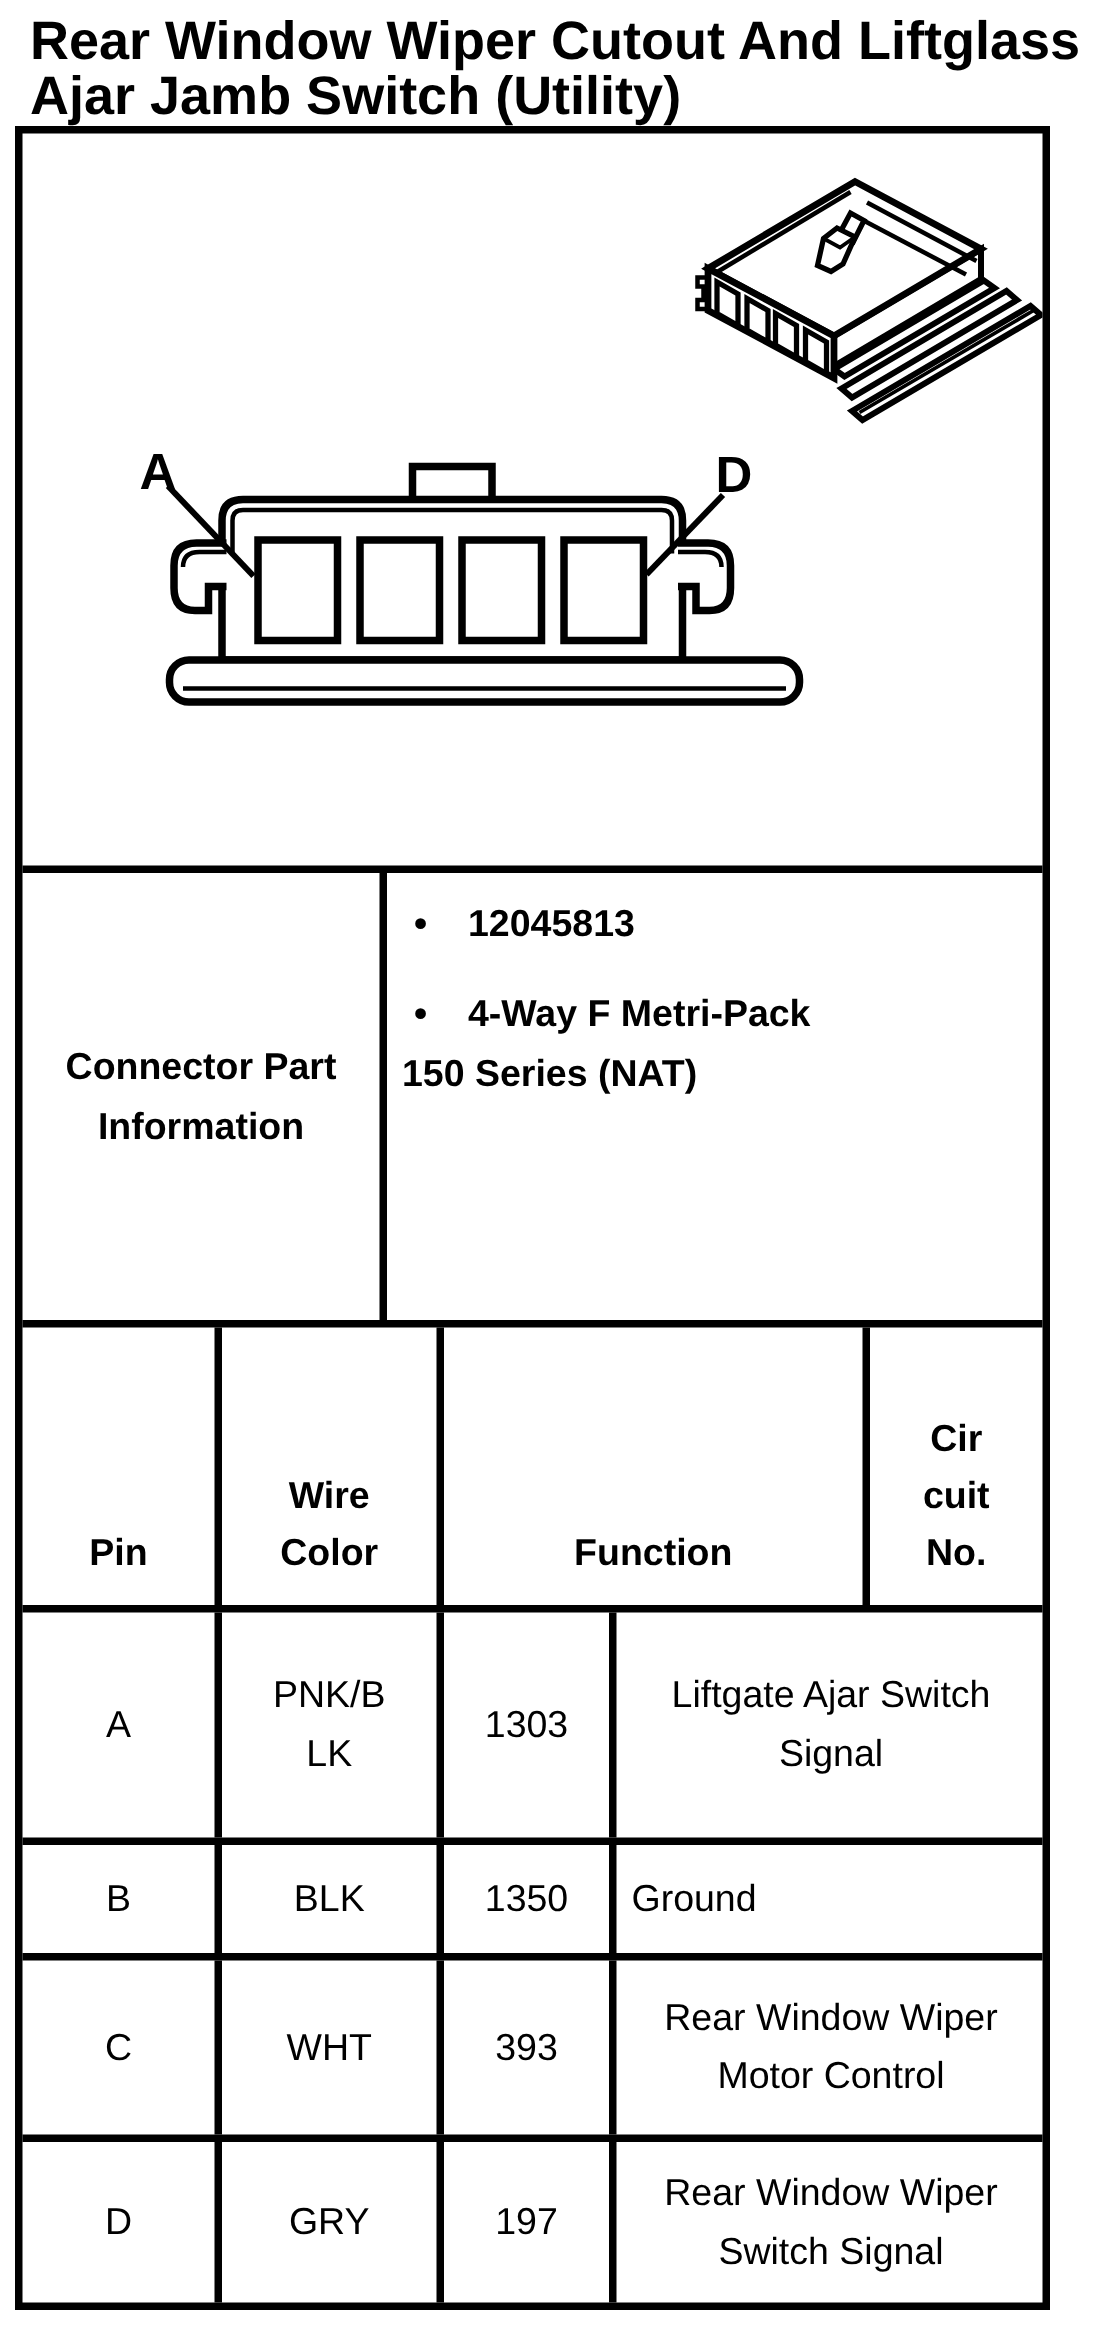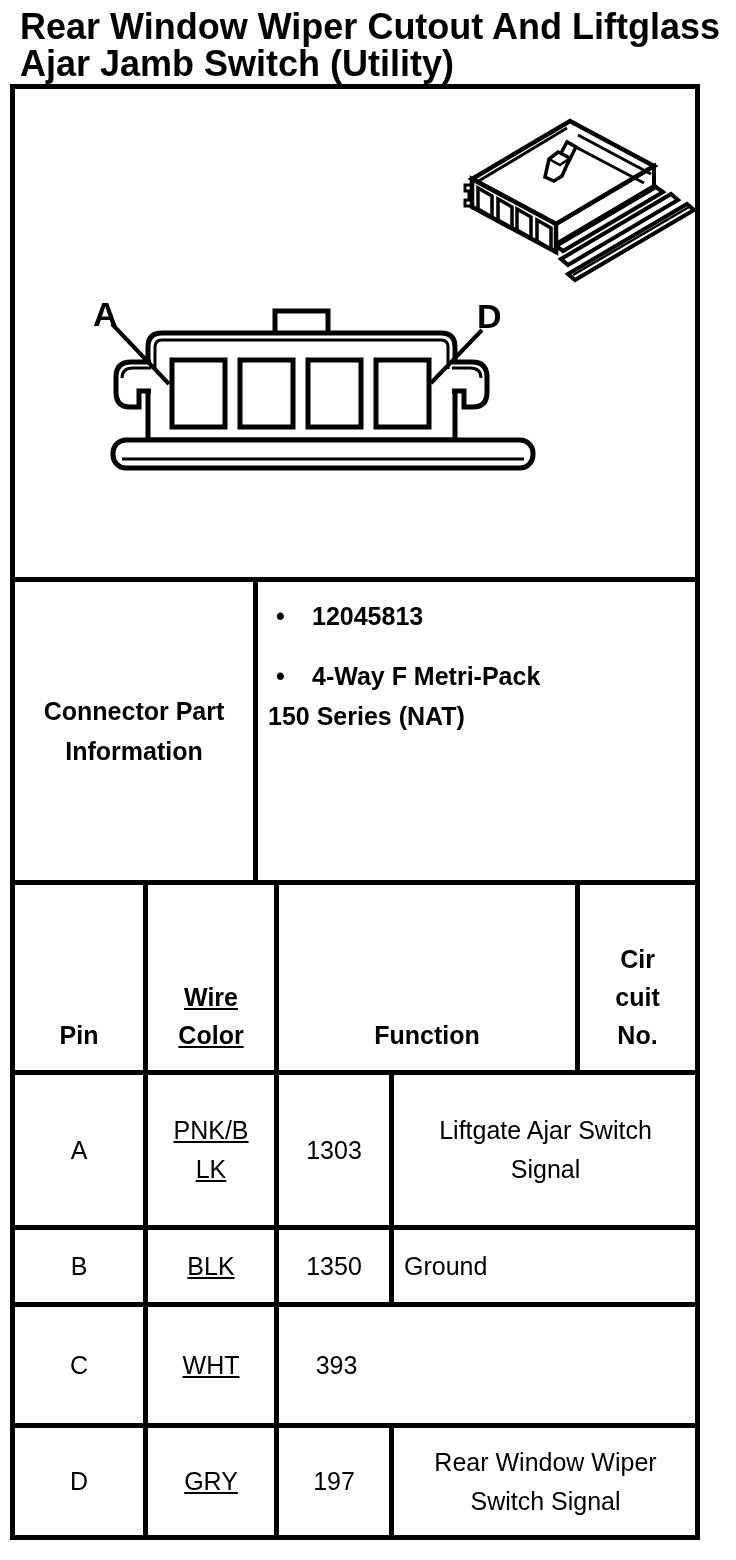--- a/index.html
+++ b/index.html
@@ -27,21 +27,21 @@
 
   .c-pi-label { width:243px; display:flex; align-items:center; justify-content:center; }
   .pi-label   { font-weight:bold; font-size:25px; line-height:40px; text-align:center; }
   .c-pi-vals  { flex:1; padding:14px 10px 16px 10px; font-weight:bold; font-size:25px; }
   .bullet-item { line-height:40px; }
   .bullet-item + .bullet-item { margin-top:20px; }
   .dot { display:inline-block; width:44px; padding-left:8px; }
   .dot::before { content:"\2022"; }
 
   .c-pin  { width:133px; }
-  .c-wire { width:131px;text-decoration:underline; }
+  .c-wire { width:148px; }
   .c-circ { width:115px; }
   .c-func { flex:1; }
 
   .head-cell { display:flex; align-items:flex-end; justify-content:center;
                text-align:center; font-weight:bold; font-size:25px;
                line-height:38px; padding-bottom:16px; }
   .mid-cell  { display:flex; align-items:center; justify-content:center;
                text-align:center; font-size:25px; line-height:39px; }
   .func-cell { display:flex; align-items:center; font-size:25px;
                line-height:39px; padding-left:10px; padding-right:8px;text-align:center; }
@@ -166,20 +166,21 @@
       <div class="cell c-pin mid-cell">B</div>
       <div class="cell c-wire mid-cell pre">BLK</div>
       <div class="cell c-circ mid-cell">1350</div>
       <div class="cell c-func func-cell">Ground</div>
     </div>
 
     <div class="row r-c">
       <div class="cell c-pin mid-cell">C</div>
       <div class="cell c-wire mid-cell pre">WHT</div>
       <div class="cell c-circ mid-cell">393</div>
+      <div class="cell c-func func-cell">Rear Window Wiper Motor Control</div>
     </div>
 
     <div class="row r-d">
       <div class="cell c-pin mid-cell">D</div>
       <div class="cell c-wire mid-cell pre">GRY</div>
       <div class="cell c-circ mid-cell">197</div>
       <div class="cell c-func func-cell">Rear Window Wiper Switch Signal</div>
     </div>
 
   </div>

